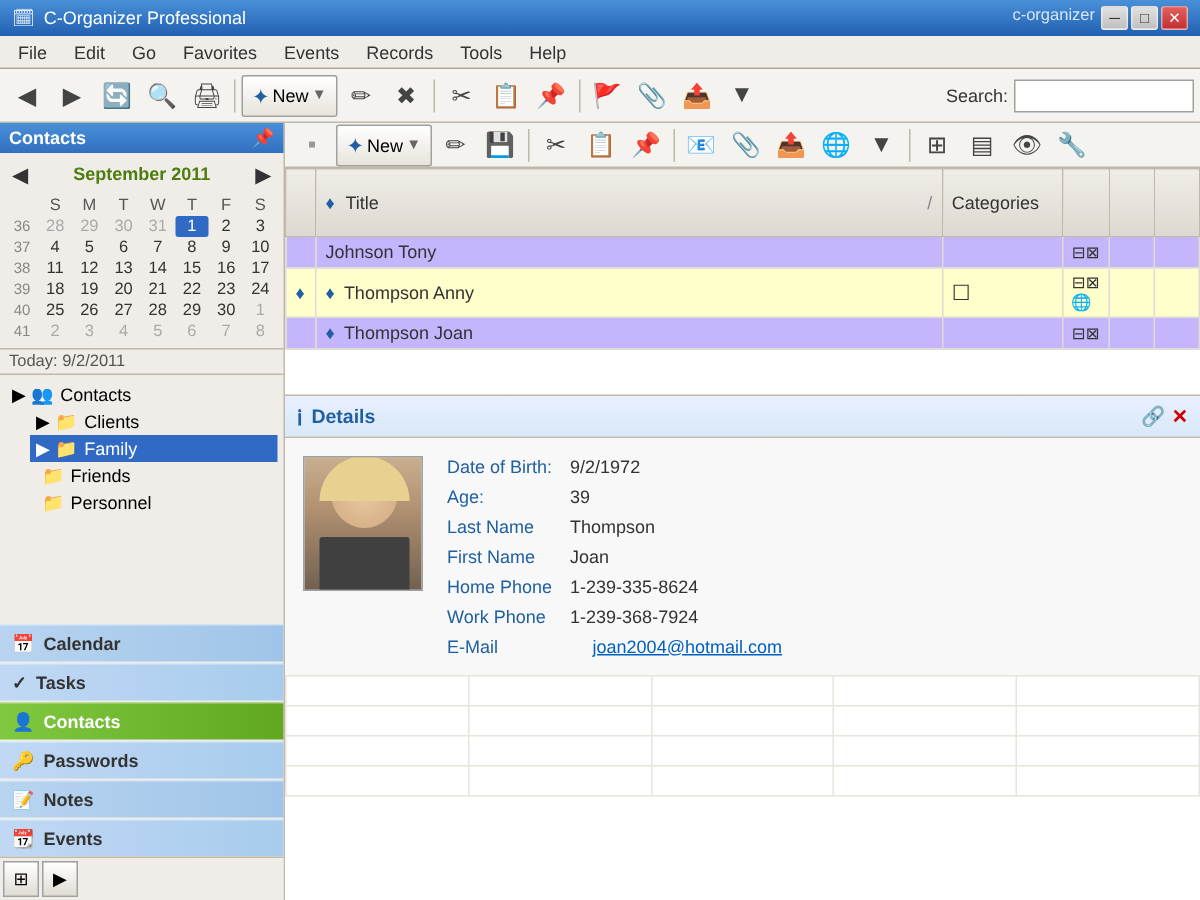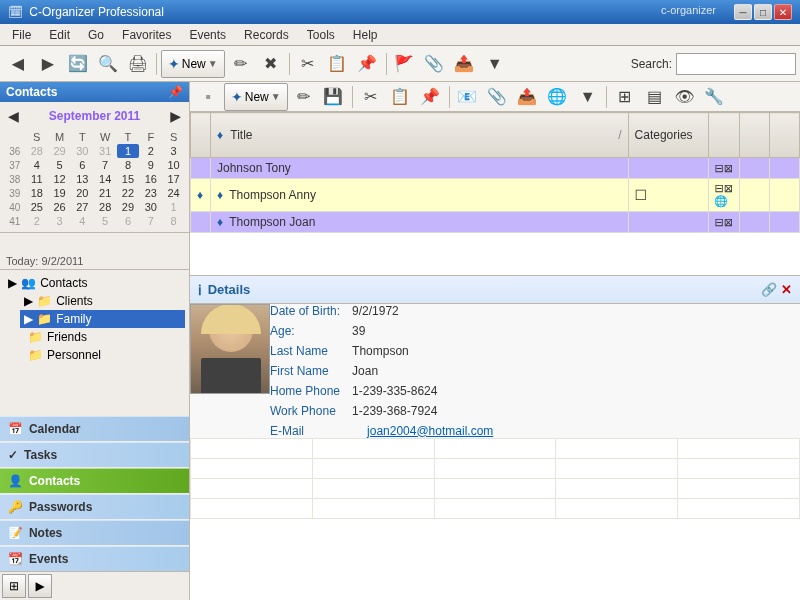--- a/index.html
+++ b/index.html
@@ -27,28 +27,28 @@
 
     
     .main-layout { display: flex; height: calc(600px - 82px); }
 
     
     .sidebar { width: 190px; background: #f0ede8; border-right: 1px solid #c0b8a8; display: flex; flex-direction: column; }
     .sidebar-header { background: linear-gradient(to bottom, #4a90d9, #3070c0); color: white; padding: 3px 6px; display: flex; align-items: center; justify-content: space-between; font-weight: bold; font-size: 12px; }
     .calendar-section { border-bottom: 1px solid #c0b8a8; padding: 4px; }
     .cal-header { display: flex; align-items: center; justify-content: space-between; padding: 2px 4px; margin-bottom: 4px; }
     .cal-nav { cursor: pointer; color: #333; font-size: 14px; background: none; border: none; }
-    .cal-title { font-size: 12px; font-weight: bold; color: #8b5cf6; text-align: right; }
+    .cal-title { font-size: 12px; font-weight: bold; color: #4d7c0f; text-align: right; }
     .cal-grid { width: 100%; border-collapse: collapse; font-size: 11px; }
     .cal-grid th { text-align: center; padding: 1px 3px; color: #555; font-weight: normal; }
     .cal-grid td { text-align: center; padding: 1px 3px; cursor: pointer; color: #333; }
     .cal-grid td.today { background: #316ac5; color: white; border-radius: 2px; }
     .cal-grid td.other-month { color: #aaa; }
     .cal-grid td.week-num { color: #888; font-size: 10px; cursor: default; }
-    .today-label { font-size: 11px; color: #555; padding: 2px 6px; border-bottom: 1px solid #c0b8a8; margin-top: 20px; }
+    .today-label { font-size: 11px; color: #555; padding: 2px 6px; border-bottom: 1px solid #c0b8a8; }
     .tree-section { padding: 4px; flex: 1; overflow-y: auto; }
     .tree-item { display: flex; align-items: center; gap: 4px; padding: 2px 4px; cursor: pointer; font-size: 12px; }
     .tree-item.selected { background: #316ac5; color: white; }
     .tree-children { margin-left: 16px; }
     .nav-buttons { display: flex; flex-direction: column; gap: 1px; }
     .nav-btn { padding: 5px 8px; cursor: pointer; font-size: 12px; font-weight: bold; color: #333; display: flex; align-items: center; gap: 6px; border-top: 1px solid rgba(255,255,255,0.5); }
     .nav-btn:nth-child(odd) { background: linear-gradient(to right, #b8d4f0, #a0c4e8); }
     .nav-btn:nth-child(even) { background: linear-gradient(to right, #c0d8f4, #a8ccec); }
     .nav-btn.active { background: linear-gradient(to right, #80c840, #60a820); color: white; }
 
@@ -61,21 +61,21 @@
     .records-table { width: 100%; border-collapse: collapse; font-size: 12px; }
     .records-table th { background: linear-gradient(to bottom, #f0ede8, #ddd9d0); border: 1px solid #c0b8a8; padding: 15px 6px; text-align: left; font-weight: normal; color: #333; position: sticky; top: 0; cursor: pointer; }
     .records-table td { border: 1px solid #e0dcd4; padding: 3px 6px; color: #333; }
     .records-table tr.selected td { background: #ffffcc; }
     .records-table tr.normal td { background: #c4b5fd; }
 
     
     .details-panel { border-top: 1px solid #c0b8a8; background: #f8f8f8; }
     .details-header { background: linear-gradient(to bottom, #e8f0ff, #d8e8f8); border-bottom: 1px solid #c0b8a8; padding: 4px 8px; display: flex; align-items: center; gap: 6px; }
     .details-header span { font-size: 13px; font-weight: bold; color: #2060a0; }
-    .details-content { display: flex; }
+    .details-content { display: flex; gap: 16px; padding: 12px; }
     .details-photo { width: 80px; height: 90px; background: #d0d0d0; border: 1px solid #a0a0a0; overflow: hidden; flex-shrink: 0; display: flex; align-items: center; justify-content: center; }
     .details-fields { display: grid; grid-template-columns: auto auto; gap: 6px 12px; align-content: start; }
     .field-label { color: #2060a0; font-size: 12px; font-weight: normal; }
     .field-value { color: #333; font-size: 12px; }
     .field-value.link { color: #0060c0; text-decoration: underline; cursor: pointer; margin-left: 15px; }
 
     
     .grid-area { flex: 1; background: white; }
     .grid-table { width: 100%; border-collapse: collapse; }
     .grid-table td { border: 1px solid #e8e4dc; height: 20px; }
@@ -85,21 +85,21 @@
   </style>
 </head>
 <body>
 
 <div class="title-bar">
   <div class="title-bar-left">
     <span>🗓</span>
     <span>C-Organizer Professional</span>
   </div>
   <div class="title-bar-right">
-    <span style="font-size:11px;color:rgba(255,255,255,0.8);margin-right:16px;">c-organizer</span>
+    <span style="font-size:11px;color:rgba(255,255,255,0.8);margin-right:2px;">c-organizer</span>
     <div class="title-btn">─</div>
     <div class="title-btn">□</div>
     <div class="title-btn close">✕</div>
   </div>
 </div>
 
 <div class="menu-bar">
   <span class="menu-item">File</span>
   <span class="menu-item">Edit</span>
   <span class="menu-item">Go</span>

